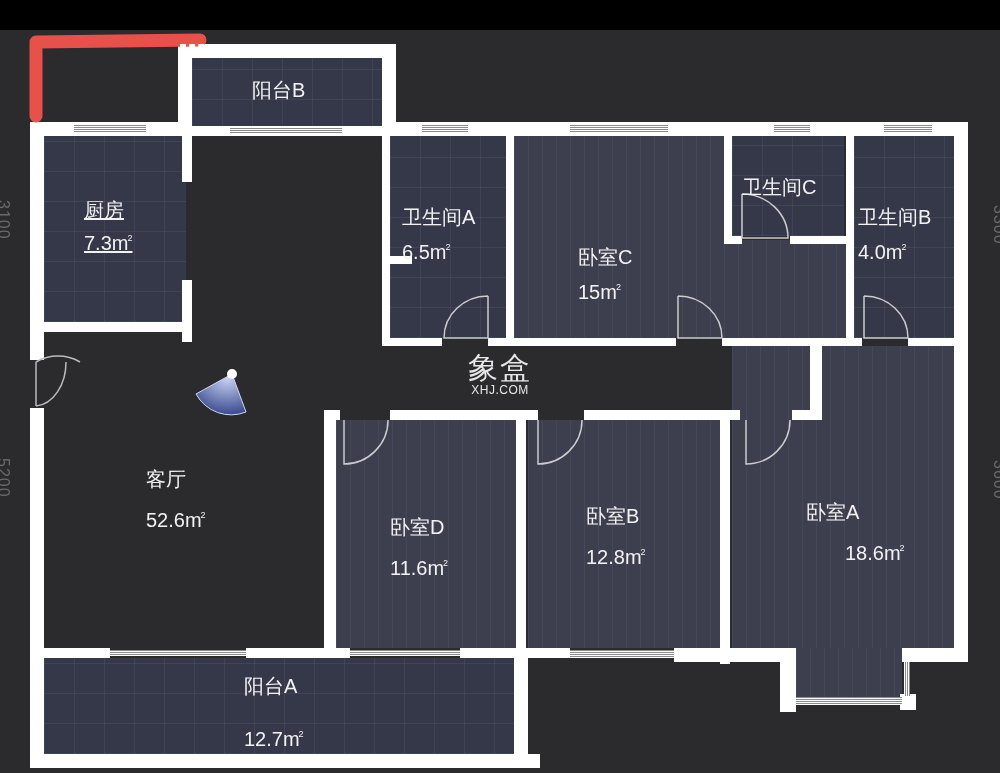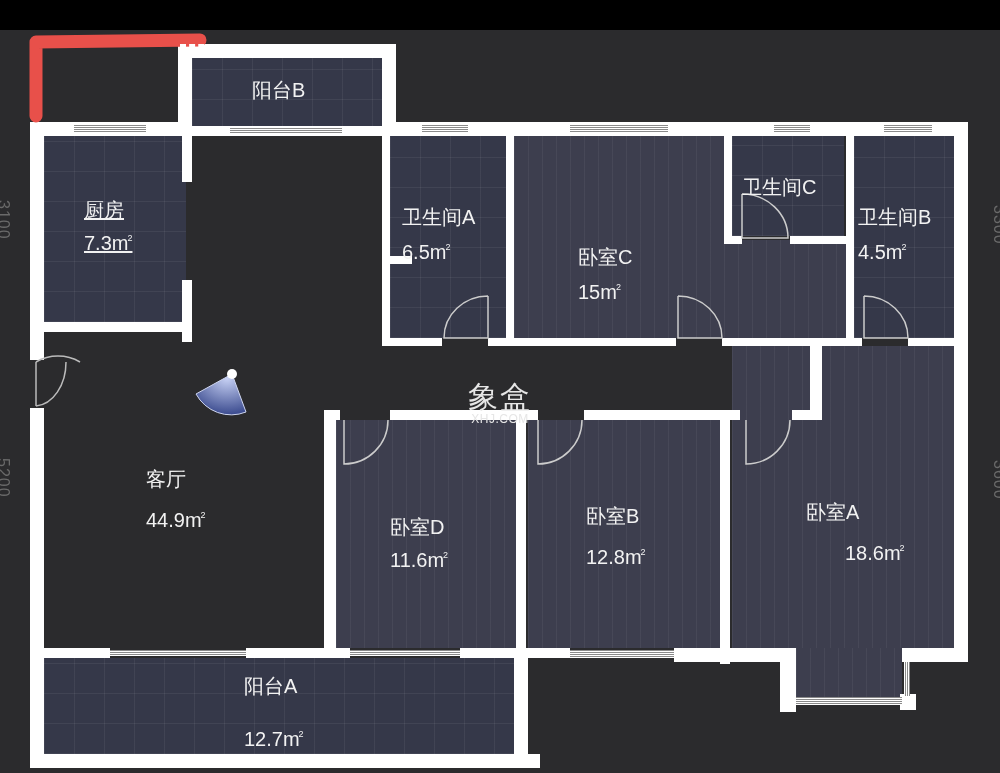--- a/index.html
+++ b/index.html
@@ -191,39 +191,39 @@
 </div>
 <div class="label" style="left:578px; top:203px;margin-top:40px;">
   <div>卧室C</div>
   <div class="area" style="margin-top:2px;"><span>15m</span><sup>2</sup></div>
 </div>
 <div class="label" style="left:742px; top:173px;">
   <div>卫生间C</div>
 </div>
 <div class="label" style="left:858px; top:203px;">
   <div>卫生间B</div>
-  <div class="area" style="margin-top:2px;"><span>4.5m</span><sup>2</sup></div>
+  <div class="area" style="margin-top:2px;"><span>4.0m</span><sup>2</sup></div>
 </div>
 <div class="label" style="left:146px; top:465px;">
   <div>客厅</div>
-  <div class="area" style="margin-top:8px;"><span>44.9m</span><sup>2</sup></div>
+  <div class="area" style="margin-top:8px;"><span>52.6m</span><sup>2</sup></div>
 </div>
 <div class="label" style="left:390px; top:513px;">
   <div>卧室D</div>
-  <div class="area" style="margin-top:0;"><span>11.6m</span><sup>2</sup></div>
+  <div class="area" style="margin-top:8px;"><span>11.6m</span><sup>2</sup></div>
 </div>
 <div class="label" style="left:586px; top:502px;">
   <div>卧室B</div>
   <div class="area" style="margin-top:8px;"><span>12.8m</span><sup>2</sup></div>
 </div>
 <div class="label" style="left:806px; top:498px;">
   <div>卧室A</div>
   <div class="area" style="margin-top:8px;margin-left:39px;"><span>18.6m</span><sup>2</sup></div>
 </div>
 <div class="label" style="left:244px; top:672px;">
   <div>阳台A</div>
   <div class="area" style="margin-top:20px;"><span>12.7m</span><sup>2</sup></div>
 </div>
 
-<div class="watermark" style="left:458px; top:381px; width:84px;">
+<div class="watermark" style="left:458px; top:352px; width:84px;">
   <div class="cn">象盒</div>
   <div class="en">XHJ.COM</div>
 </div>
 
 </body></html>

